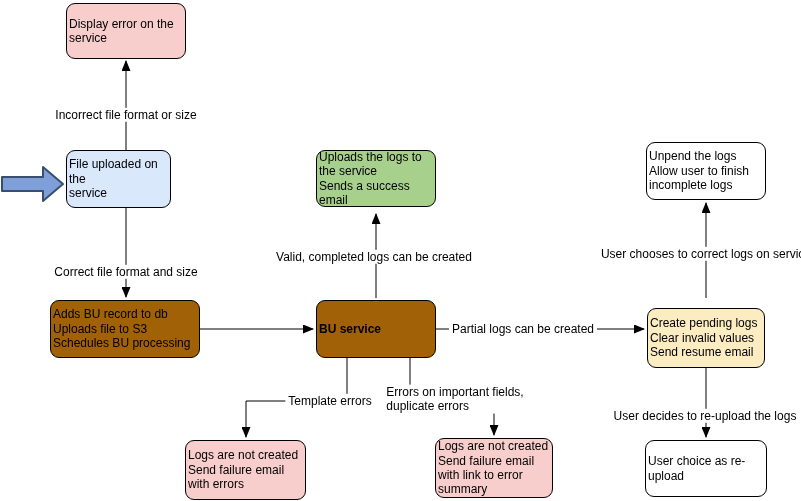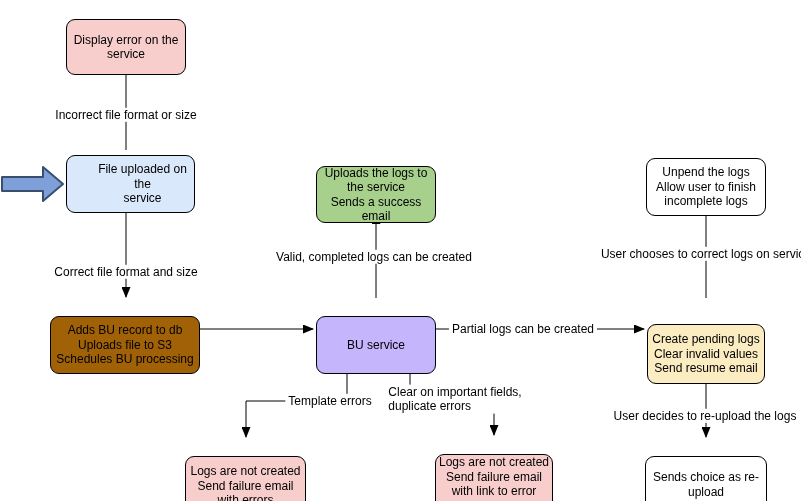--- a/index.html
+++ b/index.html
@@ -5,21 +5,21 @@
   html,body { margin:0; padding:0; background:#fff; }
   .canvas {
     position:relative; width:801px; height:501px; background:#ffffff;
     font-family:"Liberation Sans", sans-serif; color:#000; overflow:hidden;
   }
   .edges { position:absolute; left:0; top:0; width:801px; height:501px; }
   .node {
     position:absolute; box-sizing:border-box;
     border:1px solid #000; border-radius:9px; background:#fff;
     display:flex; align-items:center; justify-content:center;
-    font-size:12px; line-height:1.2; text-align:center;margin-top:16px;
+    font-size:12px; line-height:1.2; text-align:left;
   }
   .node span { display:block; width:100%; white-space:pre-line; padding:0 2px; }
   .elabel {
     position:absolute; transform:translate(-50%,-50%);
     background:#ffffff; padding:0 3px;
     font-size:12px; line-height:1.2; text-align:left; white-space:pre;
   }
 </style>
 </head>
 <body>
@@ -53,32 +53,32 @@
     <line x1="706" y1="360" x2="706" y2="437" stroke="#000" marker-end="url(#ah)"></line>
 
     <polygon points="2,177 43,177 43,167 63,184 43,201 43,191 2,191" fill="#7e9fd7" stroke="#3a4e6f" stroke-width="2" stroke-linejoin="round"></polygon>
   </svg>
 
   <div class="node" style="left: 66px; top: 3px; width: 120px; height: 56px; background: rgb(248, 206, 204);">
     <span>Display error on the
 service</span>
   </div>
 
-  <div class="node" style="left: 66px; top: 139px; width: 129px; height: 58px; background: rgb(218, 232, 252); padding-left: 24px;">
+  <div class="node" style="left: 66px; top: 150px; width: 105px; height: 58px; background: rgb(218, 232, 252);">
     <span>File uploaded on the
 service</span>
   </div>
 
   <div class="node" style="left: 50px; top: 300px; width: 150px; height: 58px; background: #a16207;">
     <span>Adds BU record to db
 Uploads file to S3
 Schedules BU processing</span>
   </div>
 
-  <div class="node" style="left: 316px; top: 300px; width: 120px; height: 58px; background: #c4b5fd;">
+  <div class="node" style="left: 316px; top: 300px; width: 120px; height: 58px; background: #a16207; font-weight: bold;">
     <span>BU service</span>
   </div>
 
   <div class="node" style="left: 316px; top: 150px; width: 120px; height: 57px; background: rgb(168, 208, 141);">
     <span>Uploads the logs to
 the service
 Sends a success
 email</span>
   </div>
 
@@ -88,21 +88,21 @@
 incomplete logs</span>
   </div>
 
   <div class="node" style="left: 647px; top: 308px; width: 118px; height: 60px; background: rgb(251, 236, 194);">
     <span>Create pending logs
 Clear invalid values
 Send resume email</span>
   </div>
 
   <div class="node" style="left: 645px; top: 440px; width: 122px; height: 57px; background: rgb(255, 255, 255);">
-    <span>Sends choice as re-
+    <span>User choice as re-
 upload</span>
   </div>
 
   <div class="node" style="left: 185px; top: 440px; width: 121px; height: 60px; background: rgb(248, 206, 204);">
     <span>Logs are not created
 Send failure email
 with errors</span>
   </div>
 
   <div class="node" style="left: 435px; top: 438px; width: 118px; height: 60px; background: rgb(248, 206, 204);">
@@ -110,18 +110,18 @@
 Send failure email
 with link to error
 summary</span>
   </div>
 
   <div class="elabel" style="left:126px; top:115px;">Incorrect file format or size</div>
   <div class="elabel" style="left:126px; top:272px;">Correct file format and size</div>
   <div class="elabel" style="left:374px; top:257px;">Valid, completed logs can be created</div>
   <div class="elabel" style="left:523px; top:329px;">Partial logs can be created</div>
   <div class="elabel" style="left:330px; top:401px;">Template errors</div>
-  <div class="elabel" style="left:455px; top:399px;">Clear on important fields,
+  <div class="elabel" style="left:455px; top:399px;">Errors on important fields,
 duplicate errors</div>
   <div class="elabel" style="left:706px; top:254px;">User chooses to correct logs on service</div>
   <div class="elabel" style="left:705px; top:416px;">User decides to re-upload the logs</div>
 
 </div>
 
 </body></html>

